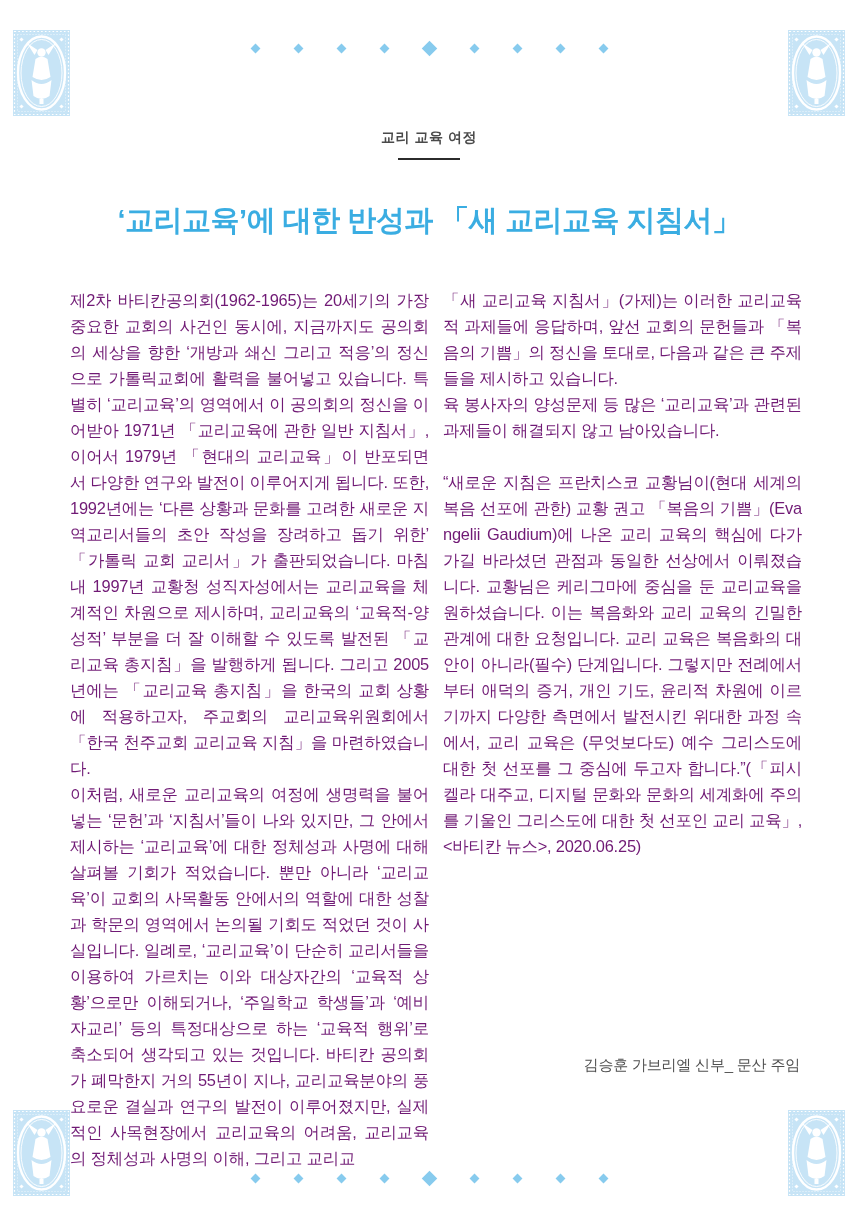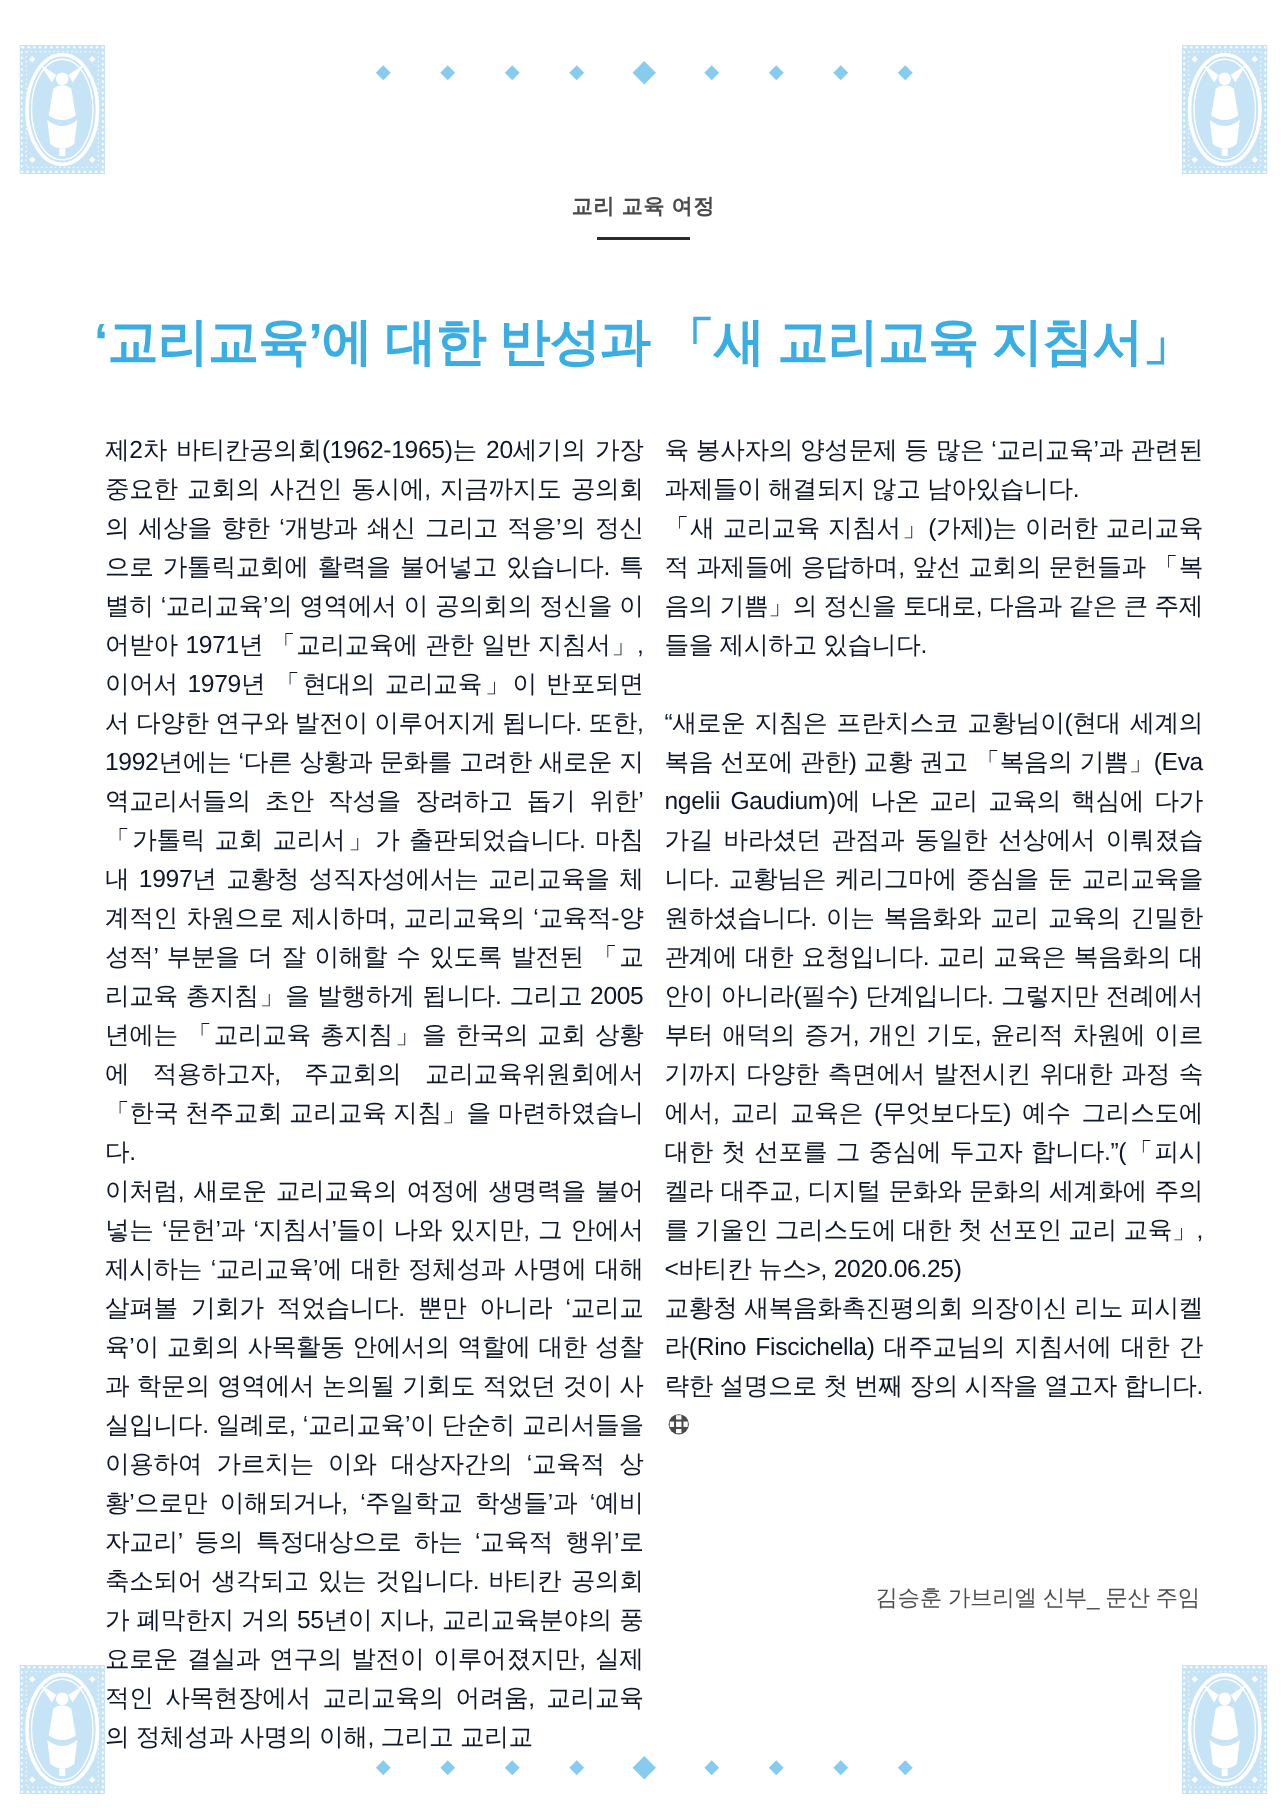--- a/index.html
+++ b/index.html
@@ -36,30 +36,30 @@
     color:#4a4a4a; letter-spacing:0.5px;
   }
   .kicker-rule {
     position:absolute; top:158px; left:50%; transform:translateX(-50%);
     width:62px; height:2px; background:#2b2b2b;
   }
 
   
   .title {
     position:absolute; top:182px; left:0; width:100%;
-    text-align:center; font-size:34px; font-weight:bold;
+    text-align:center; font-size:29px; font-weight:bold;
     color:#3aade2; letter-spacing:-0.5px;
   }
 
   
   .columns {
     position:absolute; top:287px; left:70px; width:732px;
     display:flex; gap:14px;
   }
-  .col { width:359px; font-size:16.4px; line-height:26px; color:#0f172a;
+  .col { width:359px; font-size:16.4px; line-height:26px; color:#701a75;
          text-align:justify; word-break:break-all; letter-spacing:-0.2px; }
   .col p { margin:0; }
   .vgap { height:26px; }
 
   .endmark-icon { display:inline-block; vertical-align:-2px; margin-left:2px; }
 
   .byline {
     position:absolute; top:1056px; right:58px;
     font-size:15px; font-weight:normal; color:#4f4f4f; letter-spacing:-0.2px;
   }
@@ -122,32 +122,24 @@
   <div class="kicker-rule"></div>
 
   <h1 class="title">‘교리교육’에 대한 반성과 「새 교리교육 지침서」</h1>
 
   <div class="columns">
     <div class="col">
       <p>제2차 바티칸공의회(1962-1965)는 20세기의 가장 중요한 교회의 사건인 동시에, 지금까지도 공의회의 세상을 향한 ‘개방과 쇄신 그리고 적응’의 정신으로 가톨릭교회에 활력을 불어넣고 있습니다. 특별히 ‘교리교육’의 영역에서 이 공의회의 정신을 이어받아 1971년 「교리교육에 관한 일반 지침서」, 이어서 1979년 「현대의 교리교육」이 반포되면서 다양한 연구와 발전이 이루어지게 됩니다. 또한, 1992년에는 ‘다른 상황과 문화를 고려한 새로운 지역교리서들의 초안 작성을 장려하고 돕기 위한’ 「가톨릭 교회 교리서」가 출판되었습니다. 마침내 1997년 교황청 성직자성에서는 교리교육을 체계적인 차원으로 제시하며, 교리교육의 ‘교육적-양성적’ 부분을 더 잘 이해할 수 있도록 발전된 「교리교육 총지침」을 발행하게 됩니다. 그리고 2005년에는 「교리교육 총지침」을 한국의 교회 상황에 적용하고자, 주교회의 교리교육위원회에서 「한국 천주교회 교리교육 지침」을 마련하였습니다.</p>
       <p>이처럼, 새로운 교리교육의 여정에 생명력을 불어 넣는 ‘문헌’과 ‘지침서’들이 나와 있지만, 그 안에서 제시하는 ‘교리교육’에 대한 정체성과 사명에 대해 살펴볼 기회가 적었습니다. 뿐만 아니라 ‘교리교육’이 교회의 사목활동 안에서의 역할에 대한 성찰과 학문의 영역에서 논의될 기회도 적었던 것이 사실입니다. 일례로, ‘교리교육’이 단순히 교리서들을 이용하여 가르치는 이와 대상자간의 ‘교육적 상황’으로만 이해되거나, ‘주일학교 학생들’과 ‘예비자교리’ 등의 특정대상으로 하는 ‘교육적 행위’로 축소되어 생각되고 있는 것입니다. 바티칸 공의회가 폐막한지 거의 55년이 지나, 교리교육분야의 풍요로운 결실과 연구의 발전이 이루어졌지만, 실제적인 사목현장에서 교리교육의 어려움, 교리교육의 정체성과 사명의 이해, 그리고 교리교</p>
     </div>
     <div class="col">
+      <p>「새 교리교육 지침서」(가제)는 이러한 교리교육적 과제들에 응답하며, 앞선 교회의 문헌들과 「복음의 기쁨」의 정신을 토대로, 다음과 같은 큰 주제들을 제시하고 있습니다.</p>
       <p>육 봉사자의 양성문제 등 많은 ‘교리교육’과 관련된 과제들이 해결되지 않고 남아있습니다.</p>
-      <p>「새 교리교육 지침서」(가제)는 이러한 교리교육적 과제들에 응답하며, 앞선 교회의 문헌들과 「복음의 기쁨」의 정신을 토대로, 다음과 같은 큰 주제들을 제시하고 있습니다.</p>
       <div class="vgap"></div>
       <p>“새로운 지침은 프란치스코 교황님이(현대 세계의 복음 선포에 관한) 교황 권고 「복음의 기쁨」(Evangelii Gaudium)에 나온 교리 교육의 핵심에 다가가길 바라셨던 관점과 동일한 선상에서 이뤄졌습니다. 교황님은 케리그마에 중심을 둔 교리교육을 원하셨습니다. 이는 복음화와 교리 교육의 긴밀한 관계에 대한 요청입니다. 교리 교육은 복음화의 대안이 아니라(필수) 단계입니다. 그렇지만 전례에서부터 애덕의 증거, 개인 기도, 윤리적 차원에 이르기까지 다양한 측면에서 발전시킨 위대한 과정 속에서, 교리 교육은 (무엇보다도) 예수 그리스도에 대한 첫 선포를 그 중심에 두고자 합니다.”(「피시켈라 대주교, 디지털 문화와 문화의 세계화에 주의를 기울인 그리스도에 대한 첫 선포인 교리 교육」, &lt;바티칸 뉴스&gt;, 2020.06.25)</p>
-      <p><span>교황청 새복음화촉진평의회 의장이신 리노 피시켈라(Rino Fiscichella) 대주교님의 지침서에 대한 간략한 설명으로 첫 번째 장의 시작을 열고자 합니다.</span><span class="endmark-icon"><svg width="15" height="15" viewBox="0 0 20 20">
-              <circle cx="10" cy="10" r="9" fill="#4a4a4a"></circle>
-              <rect x="7.6" y="7.6" width="4.8" height="4.8" fill="#ffffff"></rect>
-              <rect x="7.6" y="2" width="4.8" height="3.8" fill="#ffffff"></rect>
-              <rect x="7.6" y="14.2" width="4.8" height="3.8" fill="#ffffff"></rect>
-              <rect x="2" y="7.6" width="3.8" height="4.8" fill="#ffffff"></rect>
-              <rect x="14.2" y="7.6" width="3.8" height="4.8" fill="#ffffff"></rect>
-            </svg></span></p>
     </div>
   </div>
 
   <div class="byline">김승훈 가브리엘 신부_ 문산 주임</div>
 
   <div class="diamond-row bottom">
     <span class="diamond"></span>
     <span class="diamond"></span>
     <span class="diamond"></span>
     <span class="diamond"></span>

